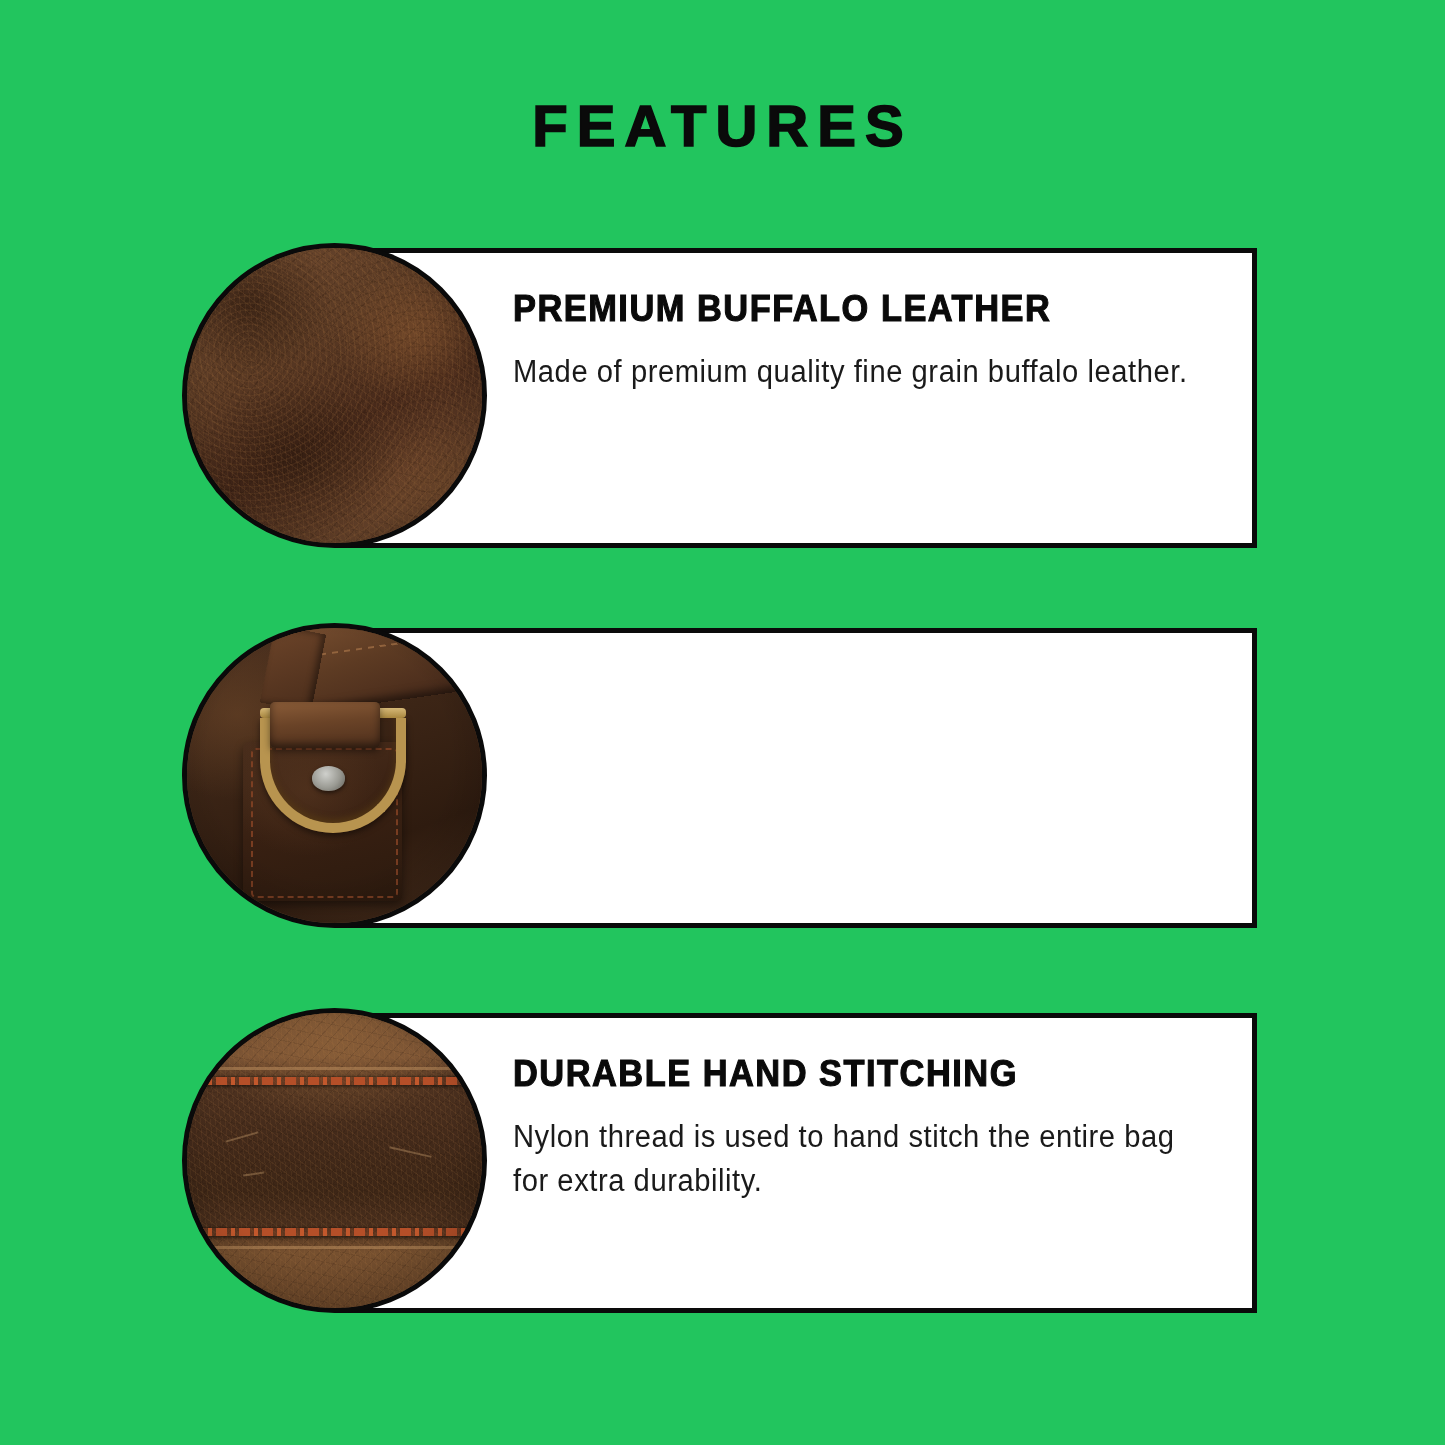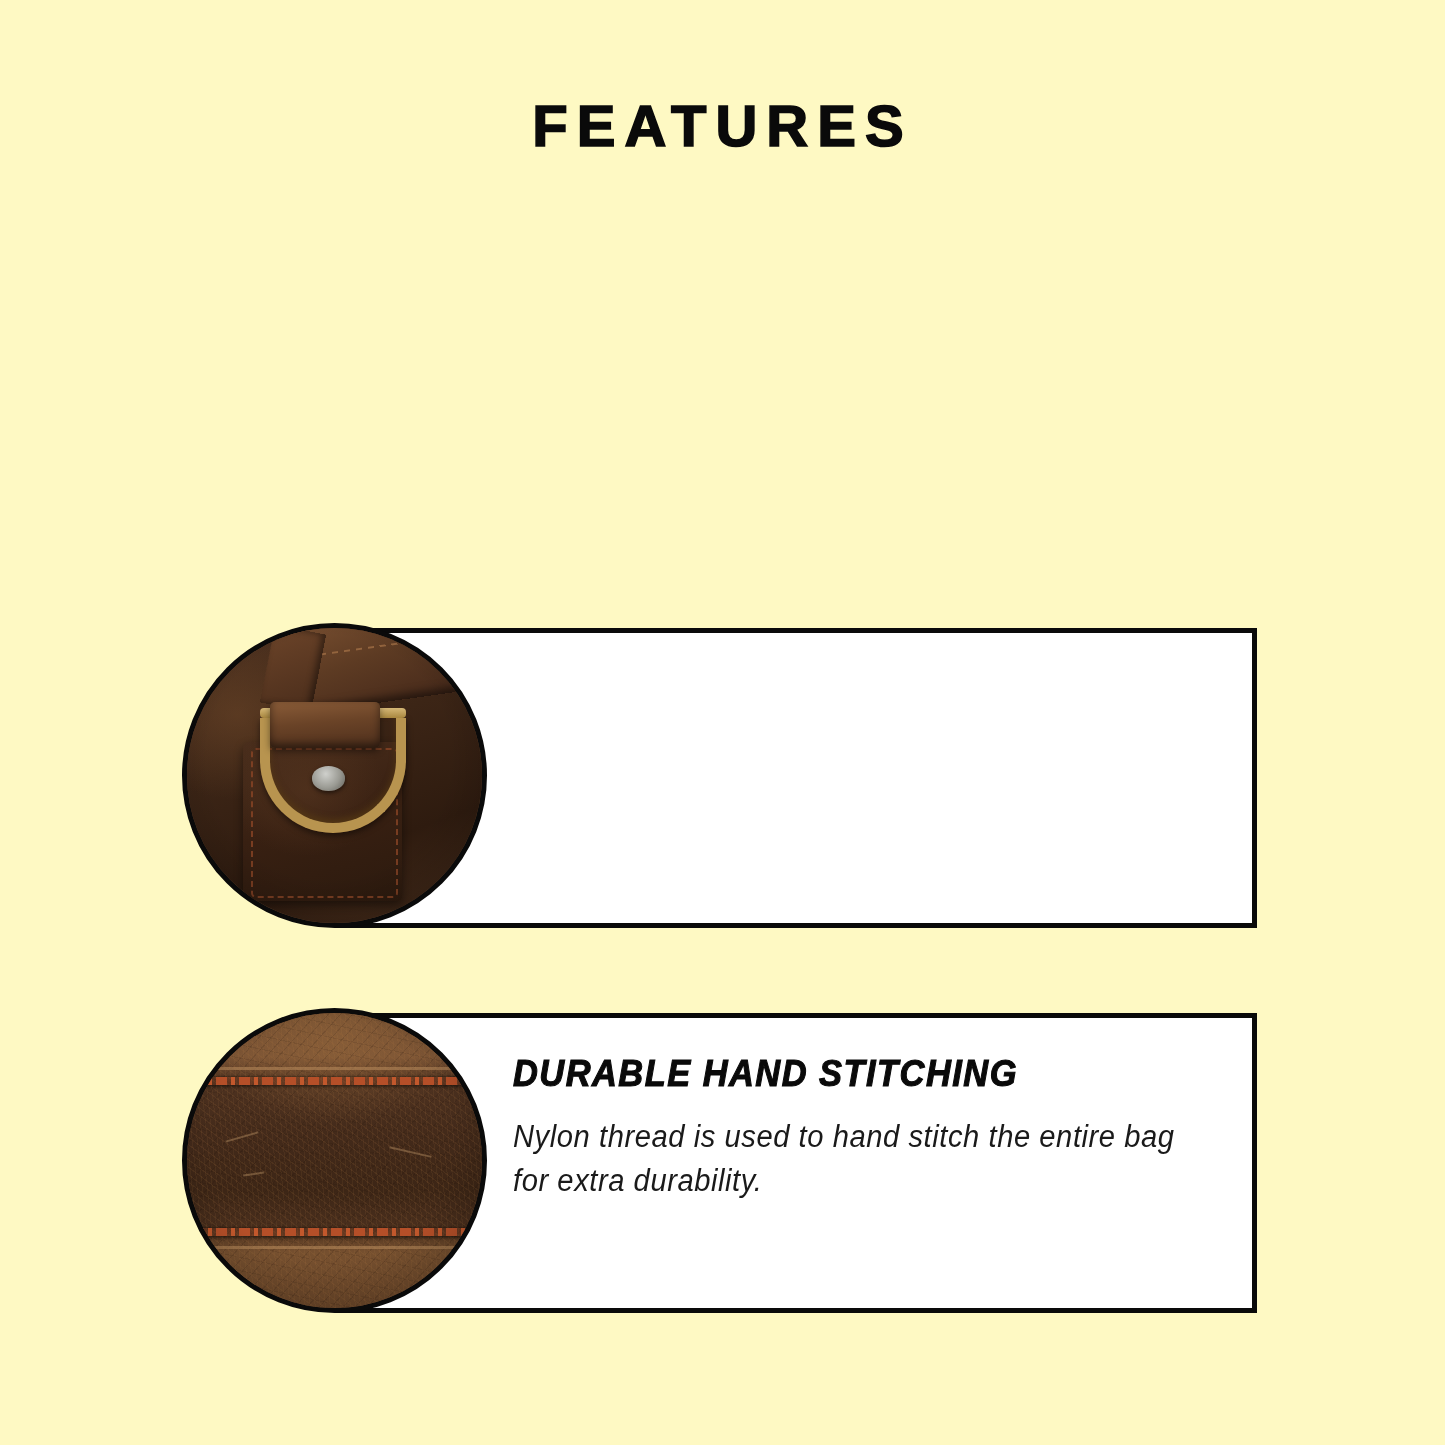--- a/index.html
+++ b/index.html
@@ -7,21 +7,21 @@
   html,body{
     width:1445px; height:1445px;
     background:#ffffff;
     font-family:"Liberation Sans", sans-serif;
     overflow:hidden;
   }
 
   #page{
     position:relative;
     width:1445px; height:1445px;
-    background:#fef9c3;
+    background:#22c55e;
   }
 
   
   .page-title{
     position:absolute;
     top:92px; left:0; width:1445px;
     text-align:center;
     font-family:"Liberation Sans", sans-serif;
     font-size:58px;
     font-weight:bold;
@@ -32,21 +32,21 @@
 
   
   .feature-row{
     position:absolute;
     left:182px;
     width:1075px;
     height:310px;
   }
   .feature-row.r1{ top:243px; }
   .feature-row.r2{ top:623px; }
-  .feature-row.r3{ top:1008px;font-style:italic; }
+  .feature-row.r3{ top:1008px; }
 
   
   .feature-box{
     position:absolute;
     left:153px;
     top:5px;
     width:922px;
     height:300px;
     border:5px solid #0a0a0a;
     background:#ffffff;
@@ -257,20 +257,37 @@
   .c3-scratch.x2{ left:68%; top:47%; width:14%; transform:rotate(13deg); }
   .c3-scratch.x3{ left:20%; top:54%; width:7%; transform:rotate(-8deg); }
 </style>
 </head>
 <body>
 
 <div id="page">
 
   <div class="page-title">FEATURES</div>
 
+  <div class="feature-row r1">
+    <div class="feature-box"></div>
+
+    <div class="feature-text">
+      <div class="feature-heading">PREMIUM BUFFALO LEATHER</div>
+      <div class="feature-desc">Made of premium quality fine grain buffalo leather.</div>
+    </div>
+
+    <div class="feature-circle">
+      <div class="circle-art">
+        <div class="leather-base"></div>
+        <div class="grain"></div>
+        <div class="grain2"></div>
+        <div class="vignette"></div>
+      </div>
+    </div>
+  </div>
 
   <div class="feature-row r2">
     <div class="feature-box"></div>
 
 
     <div class="feature-circle">
       <div class="circle-art">
         <div class="c2-bg"></div>
         <div class="c2-strap"></div>
         <div class="c2-strapB"></div>

